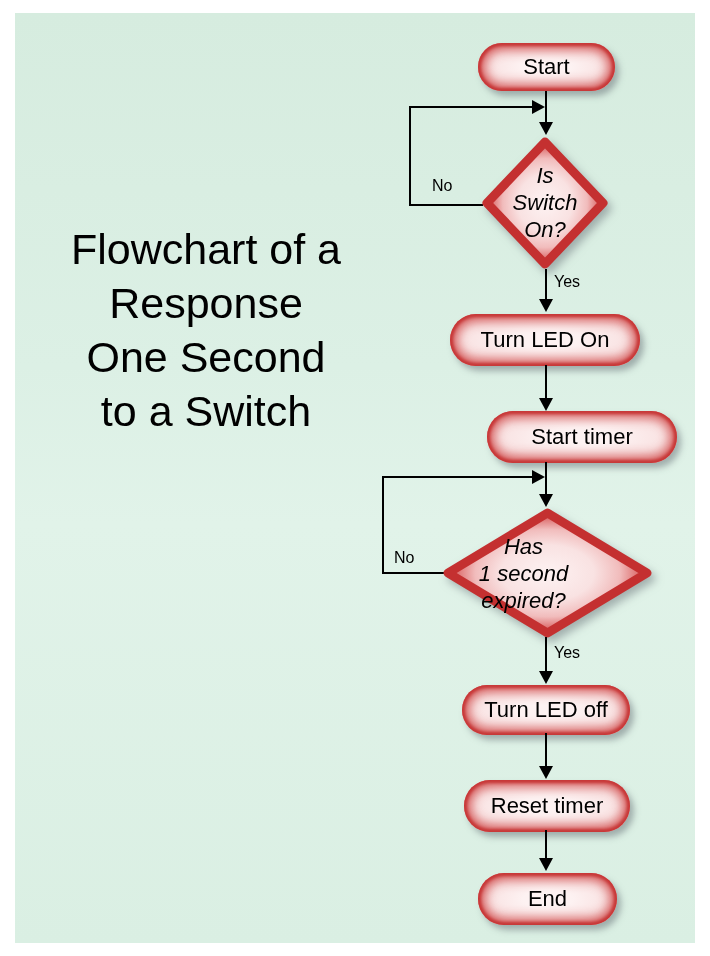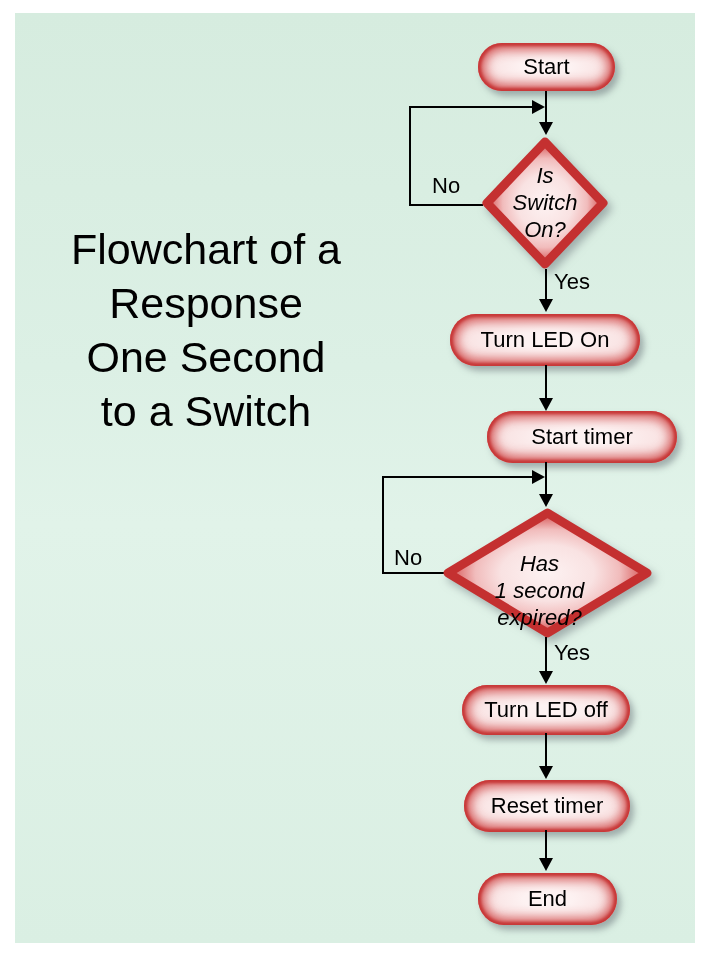--- a/index.html
+++ b/index.html
@@ -26,21 +26,21 @@
   
   .vl,.hl{position:absolute;background:#000;}
   .vl{width:2px;}
   .hl{height:2px;}
   .arr-d{position:absolute;width:0;height:0;
     border-left:7px solid transparent;border-right:7px solid transparent;
     border-top:13px solid #000;}
   .arr-r{position:absolute;width:0;height:0;
     border-top:7px solid transparent;border-bottom:7px solid transparent;
     border-left:13px solid #000;}
-  .edge-label{position:absolute;font-size:22px;line-height:24px;}
+  .edge-label{position:absolute;font-size:16px;line-height:24px;}
 
   
   .shape{
     position:absolute;
     display:flex;align-items:center;justify-content:center;
     font-size:22px;
     background:radial-gradient(ellipse at center,#fdf2f2 25%,#f9e3e3 60%,#f3c6c6 88%,#eeb2b2 100%);
     box-shadow:
       4px 5px 6px rgba(100,110,115,0.5),
       inset 0 0 3px 3px #c73737,
@@ -125,21 +125,21 @@
       <radialGradient id="dg2" cx="50%" cy="50%" r="52%">
         <stop offset="0%" stop-color="#fdf2f2"></stop>
         <stop offset="45%" stop-color="#f9e2e2"></stop>
         <stop offset="70%" stop-color="#f1bcbc"></stop>
         <stop offset="88%" stop-color="#dd6f6f"></stop>
         <stop offset="100%" stop-color="#c73434"></stop>
       </radialGradient>
     </defs>
     <path d="M105.5 6 L205 66 L105.5 126 L6 66 Z" fill="url(#dg2)" stroke="#c43030" stroke-width="9" stroke-linejoin="round"></path>
   </svg>
-  <div class="dtext" style="left:434px;top:533px;width:211px;margin-top:17px;">
+  <div class="dtext" style="left:418px;top:533px;width:211px;">
     <span>Has</span>
     <span>1 second</span>
     <span>expired?</span>
   </div>
 
   <div class="vl" style="left:545px;top:637px;height:35px;"></div>
   <div class="arr-d" style="left:539px;top:671px;"></div>
   <div class="edge-label" style="left:554px;top:641px;">Yes</div>
 
   <div class="shape process" style="left:462px;top:685px;width:168px;height:50px;">

